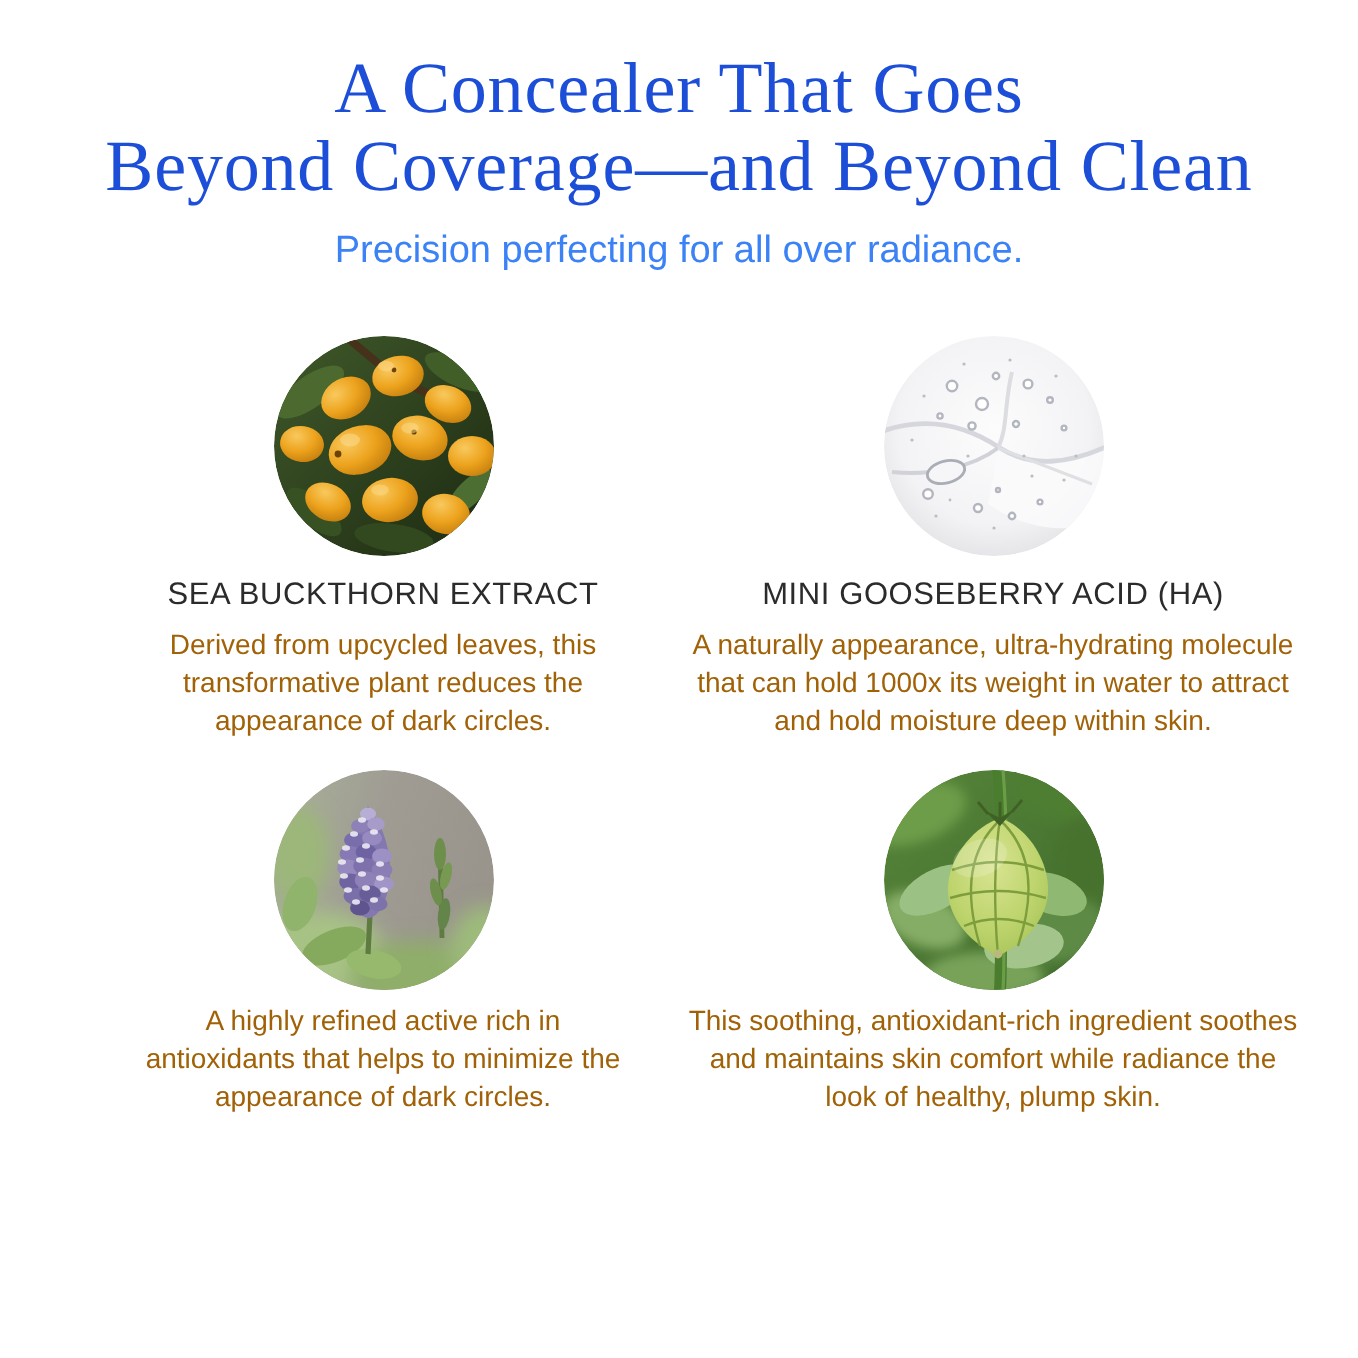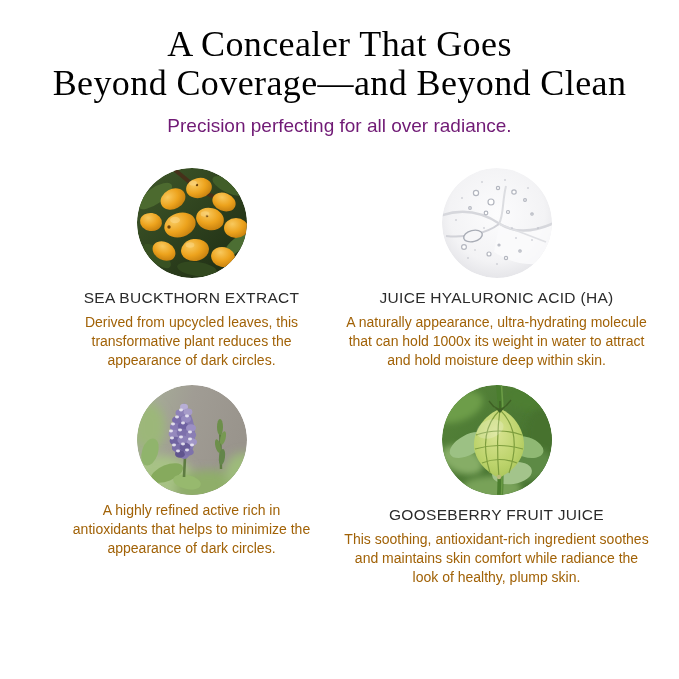--- a/index.html
+++ b/index.html
@@ -10,28 +10,28 @@
     -webkit-font-smoothing:antialiased;
   }
   .canvas {
     position:relative; width:679px; height:679px;
     background:#ffffff; overflow:hidden; text-align:center;
   }
   .headline {
     font-family:"Liberation Serif", serif;
     font-weight:400;
     font-size:36px; line-height:39px;
-    color:#000000; letter-spacing:0.4px;
+    color:#1d4ed8; letter-spacing:0.4px;
     padding-top:25px;
   }
   .headline span { display:block; }
   .subtitle {
     margin-top:12px;
     font-size:19px; line-height:22px;
-    color:#701a75; font-weight:400;
+    color:#3b82f6; font-weight:400;
   }
   .grid {
     width:610px; margin-left:44px; margin-top:31px;
     display:grid; grid-template-columns:295px 315px;
     row-gap:15px; justify-items:center;
   }
   .cell { display:flex; flex-direction:column; align-items:center; }
   .photo {
     width:110px; height:110px; border-radius:50%;
     overflow:hidden; flex:0 0 auto;
@@ -166,21 +166,21 @@
                 <circle cx="26" cy="90" r="0.8"></circle>
               <circle cx="55" cy="96" r="0.8"></circle>
                 <circle cx="74" cy="70" r="0.8"></circle>
                 <circle cx="90" cy="72" r="0.8"></circle>
               <circle cx="33" cy="82" r="0.7"></circle>
             </g>
           </g>
         </svg>
       </div>
       <figcaption>
-        <h2 class="ing-name">JUICE HYALURONIC ACID (HA)</h2>
+        <h2 class="ing-name">MINI GOOSEBERRY ACID (HA)</h2>
         <p class="ing-desc">A naturally appearance, ultra-hydrating molecule that can hold 1000x its weight in water to attract and hold moisture deep within skin.</p>
       </figcaption>
     </figure>
 
     <figure class="cell col-l">
       <div class="photo">
         <svg viewBox="0 0 110 110" width="110" height="110" aria-hidden="true">
           <defs>
             <clipPath id="lClip">
                 <circle cx="55" cy="55" r="55"></circle>
@@ -299,19 +299,18 @@
               <path d="M40 78 Q 57 71 75 78"></path>
             </g>
             <path d="M50 20 L58 28 L66 19 L58 24 Z" fill="#3f6125"></path>
             <path d="M52 22 L47 16 M64 21 L69 15 M58 24 L58 16" stroke="#3f6125" stroke-width="1.4"></path>
             <circle cx="57" cy="92" r="2.2" fill="#b9ba79"></circle>
             <ellipse cx="48" cy="44" rx="14" ry="9" fill="#ffffff" opacity="0.18" transform="rotate(-20 48 44)"></ellipse>
           </g>
         </svg>
       </div>
       <figcaption>
-        <h2 class="ing-name">GOOSEBERRY FRUIT JUICE</h2>
         <p class="ing-desc">This soothing, antioxidant-rich ingredient soothes and maintains skin comfort while radiance the look of healthy, plump skin.</p>
       </figcaption>
     </figure>
 
   </div>
 </div>
 
 </body></html>

